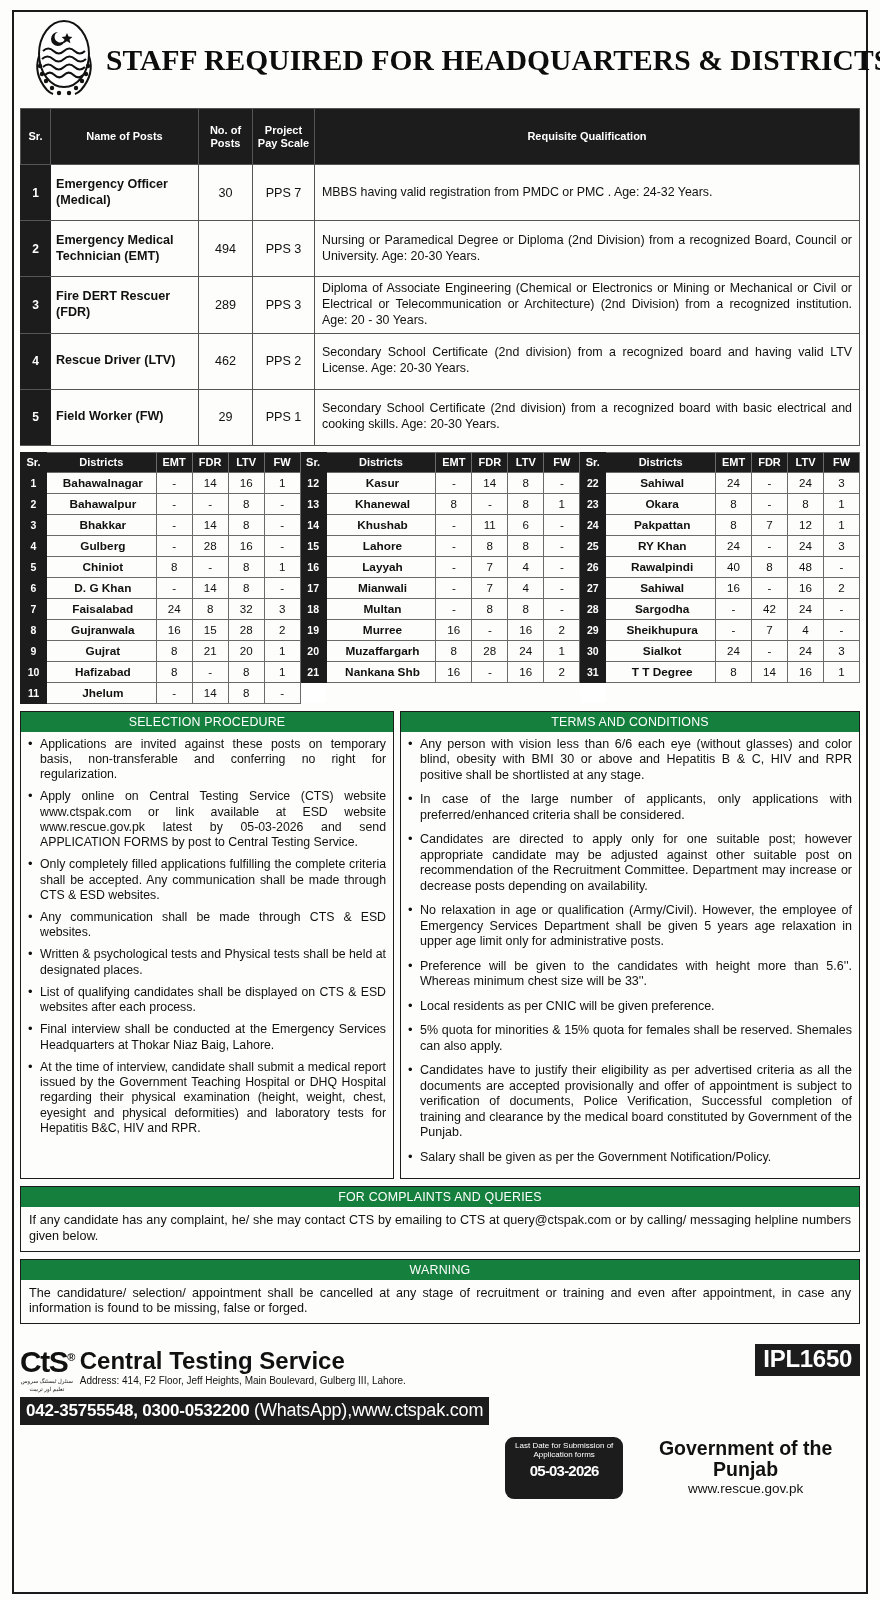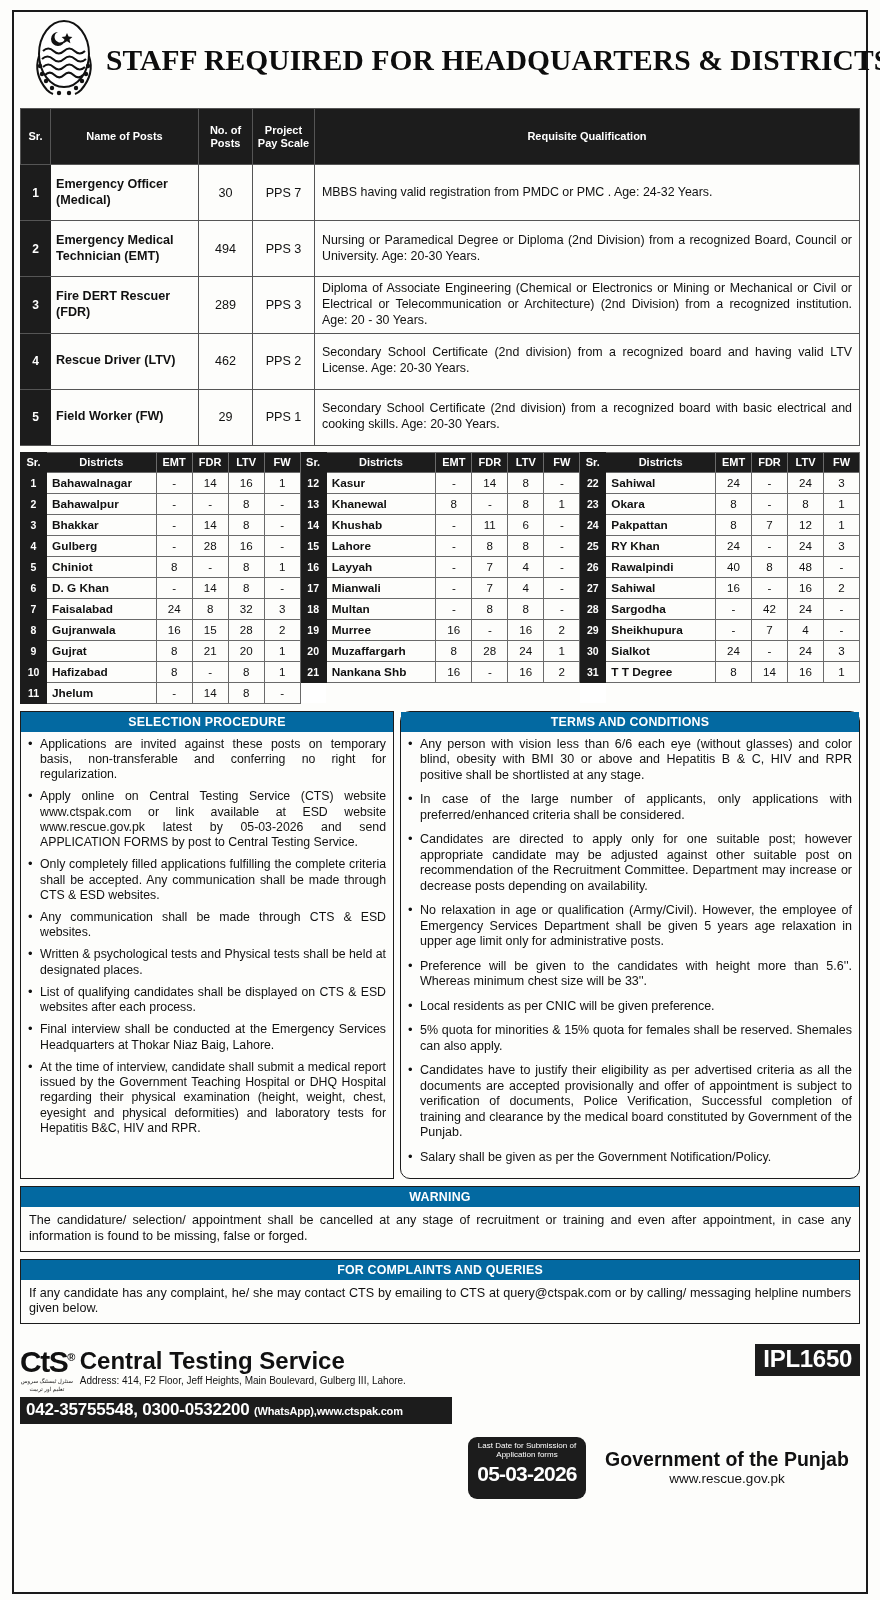--- a/index.html
+++ b/index.html
@@ -90,38 +90,38 @@
     font-size: 11.6px;
     padding: 2px 2px;
     height: 21px;
   }
   .dist-table .d-sr {
     background: #1c1c1c; color: #fff; font-weight: bold;
     text-align: center; font-size: 10.5px; width: 26px;
     border-color: #1c1c1c;
   }
   .dist-table .d-name {
-    font-weight: bold; padding-left: 5px; font-size: 11.8px;
+    font-weight: bold; padding-left: 5px; font-size: 11.8px; text-align: center;
   }
   .dist-table .d-val { text-align: center; width: 36px; }
   .dist-table .hdr-row td { font-size: 11px; height: 20px; }
 
   
   .two-col {
     display: flex; gap: 6px; margin-top: 7px;
   }
   .panel {
     border: 1.6px solid #1c1c1c;
     display: flex; flex-direction: column;
   }
   .panel-left  { flex: 0 0 374px; }
-  .panel-right { flex: 1 1 auto; border-radius: 10px; }
+  .panel-right { flex: 1 1 auto; }
   .panel-head {
-    background: #0369a1; color: #fff;
-    text-align: center; font-weight: bold;
+    background: #15803d; color: #fff;
+    text-align: center; font-weight: normal;
     font-size: 12.4px; letter-spacing: .2px;
     padding: 3px 0 3px 0;
   }
   .panel-body {
     padding: 5px 7px 4px 7px;
     flex: 1 1 auto;
   }
   ul.bullets { margin: 0; padding: 0; list-style: none; }
   ul.bullets li {
     position: relative;
@@ -172,40 +172,40 @@
     font-weight: normal; font-size: 10px; margin-top: 2px; color: #111;
   }
   .cts-phone-bar {
     background: #1c1c1c; color: #fff;
     font-weight: bold; font-size: 17px;
     padding: 3px 6px 4px 6px;
     margin-top: 4px;
     white-space: nowrap;
     letter-spacing: -.2px;
   }
-  .cts-phone-bar .small { font-size: 11px; font-weight: bold; }
+  .cts-phone-bar .small { font-size: 18px; font-weight: normal; }
 
   .footer-right {
     flex: 1 1 auto; position: relative;
     display: flex; align-items: center; justify-content: flex-start;
     padding-left: 10px;
   }
   .date-badge {
     background: #1c1c1c; color: #fff;
     border-radius: 9px;
     width: 118px; min-height: 62px;
     text-align: center;
     padding: 4px 3px 3px 3px;
     flex: 0 0 118px;
   }
   .date-badge .dl {
     font-size: 8px; line-height: 1.18; font-weight: normal;
   }
   .date-badge .dv {
-    font-size: 21px; font-weight: bold; letter-spacing: -.8px;
+    font-size: 15px; font-weight: bold; letter-spacing: -.8px;
     margin-top: 2px;
   }
   .dept-block {
     text-align: center; padding-left: 8px; flex: 1 1 auto;
   }
   .dept-1 { font-size: 19.5px; font-weight: bold; line-height: 1.08; }
   .dept-2 { font-size: 19.5px; font-weight: bold; line-height: 1.08; }
   .dept-3 { font-size: 13.5px; line-height: 1.2; margin-top: 1px; }
   .ipl-code {
     position: absolute; right: 0; top: -4px;
@@ -583,30 +583,30 @@
               <li>Local residents as per CNIC will be given preference.</li>
               <li>5% quota for minorities &amp; 15% quota for females shall be reserved. Shemales can also apply.</li>
               <li>Candidates have to justify their eligibility as per advertised criteria as all the documents are accepted provisionally and offer of appointment is subject to verification of documents, Police Verification, Successful completion of training and clearance by the medical board constituted by Government of the Punjab.</li>
               <li>Salary shall be given as per the Government Notification/Policy.</li>
             </ul>
       </div>
     </div>
   </div>
 
   <div class="full-panel">
+    <div class="panel-head">FOR COMPLAINTS AND QUERIES</div>
+    <div class="panel-body">
+      <p>If any candidate has any complaint, he/ she may contact CTS by emailing to CTS at query@ctspak.com or by calling/ messaging helpline numbers given below.</p>
+    </div>
+  </div>
+
+  <div class="full-panel">
     <div class="panel-head">WARNING</div>
     <div class="panel-body">
       <p>The candidature/ selection/ appointment shall be cancelled at any stage of recruitment or training and even after appointment, in case any information is found to be missing, false or forged.</p>
-    </div>
-  </div>
-
-  <div class="full-panel">
-    <div class="panel-head">FOR COMPLAINTS AND QUERIES</div>
-    <div class="panel-body">
-      <p>If any candidate has any complaint, he/ she may contact CTS by emailing to CTS at query@ctspak.com or by calling/ messaging helpline numbers given below.</p>
     </div>
   </div>
 
   <div class="footer">
 
     <div class="cts-block">
       <div class="cts-top">
         <div>
           <div class="cts-mark"><span>CtS</span><sup>®</sup></div>
           <div class="cts-urdu">سنٹرل ٹیسٹنگ سروس</div>

